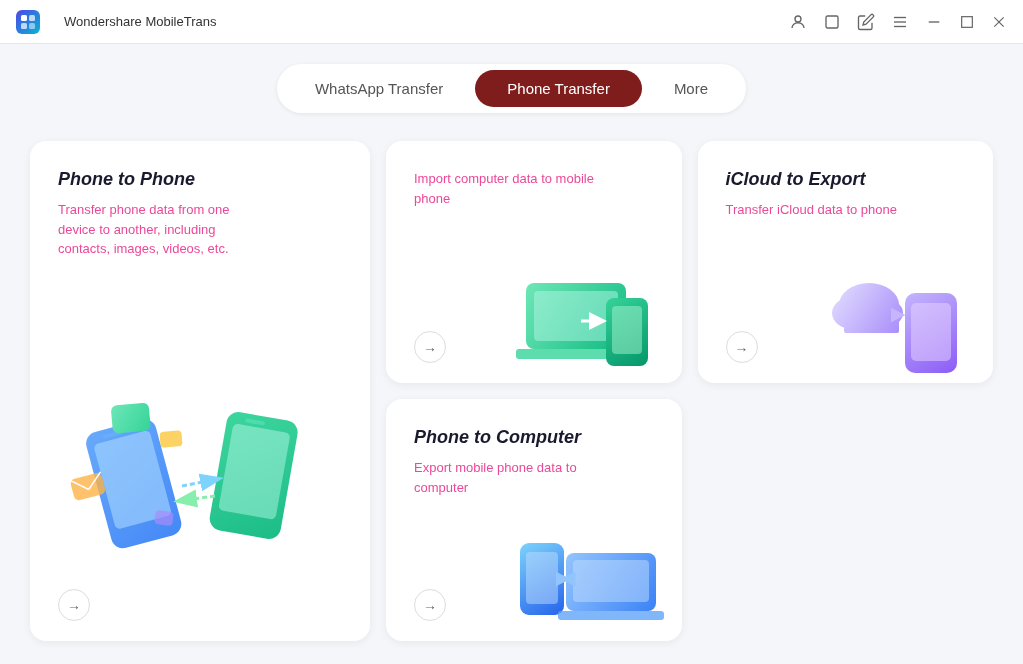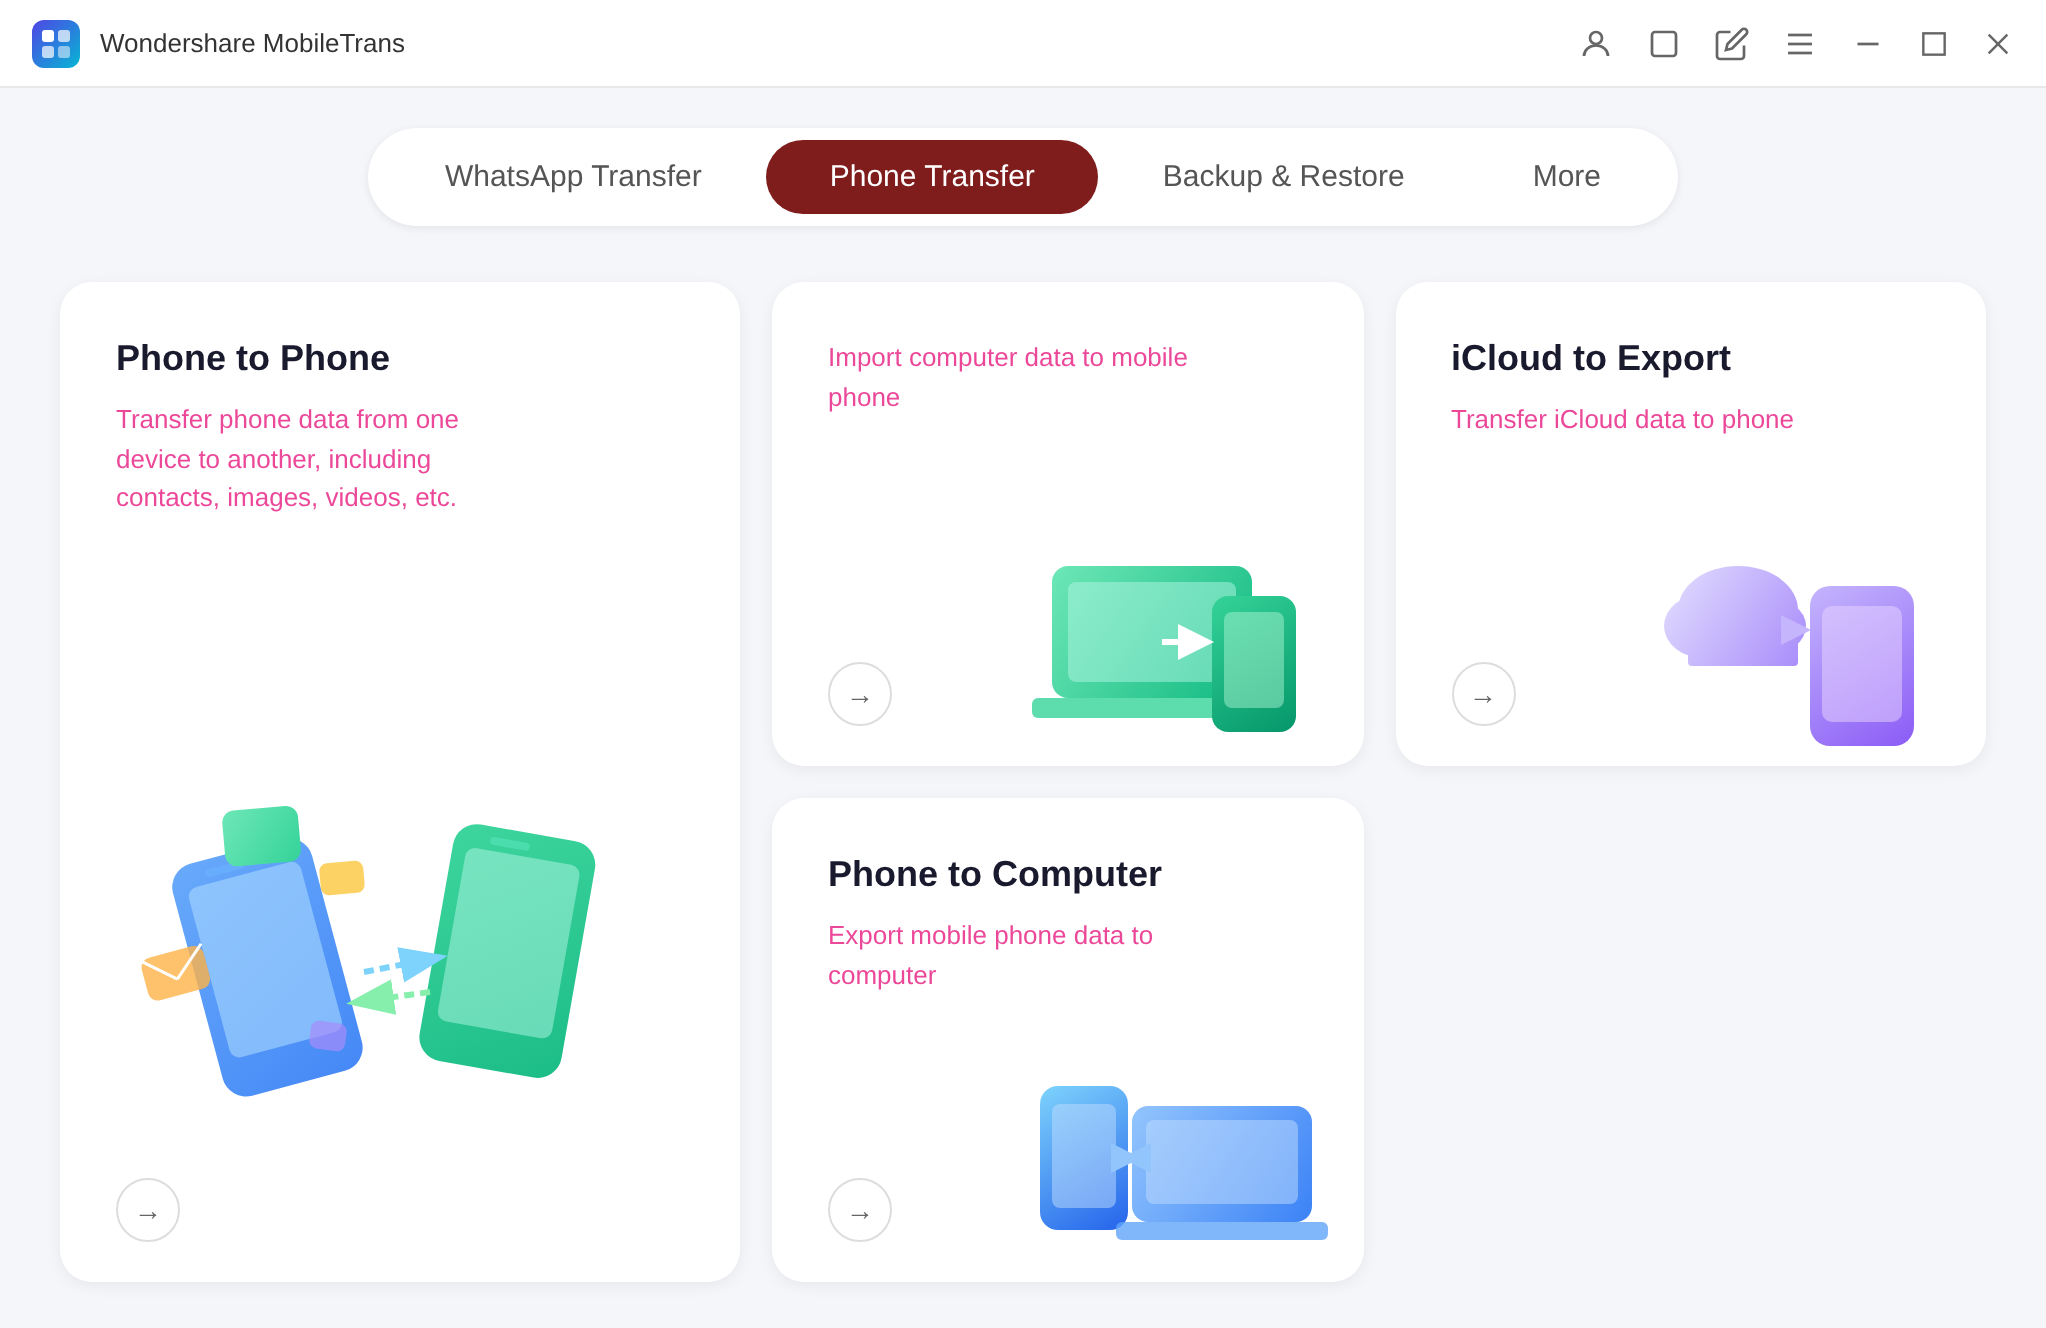--- a/index.html
+++ b/index.html
@@ -18,21 +18,21 @@
       align-items: center;
       justify-content: space-between;
       background: #ffffff;
       height: 44px;
       padding: 0 16px;
       border-bottom: 1px solid #e8e8e8;
     }
     .titlebar-left {
       display: flex;
       align-items: center;
-      gap: 10px;
+      gap: 24px;
     }
     .app-icon {
       width: 24px;
       height: 24px;
       background: linear-gradient(135deg, #4f46e5, #06b6d4);
       border-radius: 6px;
       display: flex;
       align-items: center;
       justify-content: center;
       color: white;
@@ -116,20 +116,21 @@
 
     .card-large {
       grid-row: 1 / 3;
     }
 
     .card-title {
       font-size: 18px;
       font-weight: 700;
       color: #1a1a2e;
       margin-bottom: 10px;
+      font-style: italic;
     }
     .card-desc {
       font-size: 13px;
       color: #ec4899;
       line-height: 1.5;
       max-width: 200px;
     }
 
     .arrow-btn {
       position: absolute;
@@ -226,21 +227,20 @@
       </svg>
     </div>
   </div>
 </div>
 
 <div class="main">
 
   <div class="nav-tabs">
     <div class="nav-tab">WhatsApp Transfer</div>
     <div class="nav-tab active">Phone Transfer</div>
-    <div class="nav-tab">Backup &amp; Restore</div>
     <div class="nav-tab">More</div>
   </div>
 
   <div class="cards-grid">
 
     <div class="card card-large">
       <div class="card-title">Phone to Phone</div>
       <div class="card-desc">Transfer phone data from one device to another, including contacts, images, videos, etc.</div>
 
       <div class="phone-illus-container">

